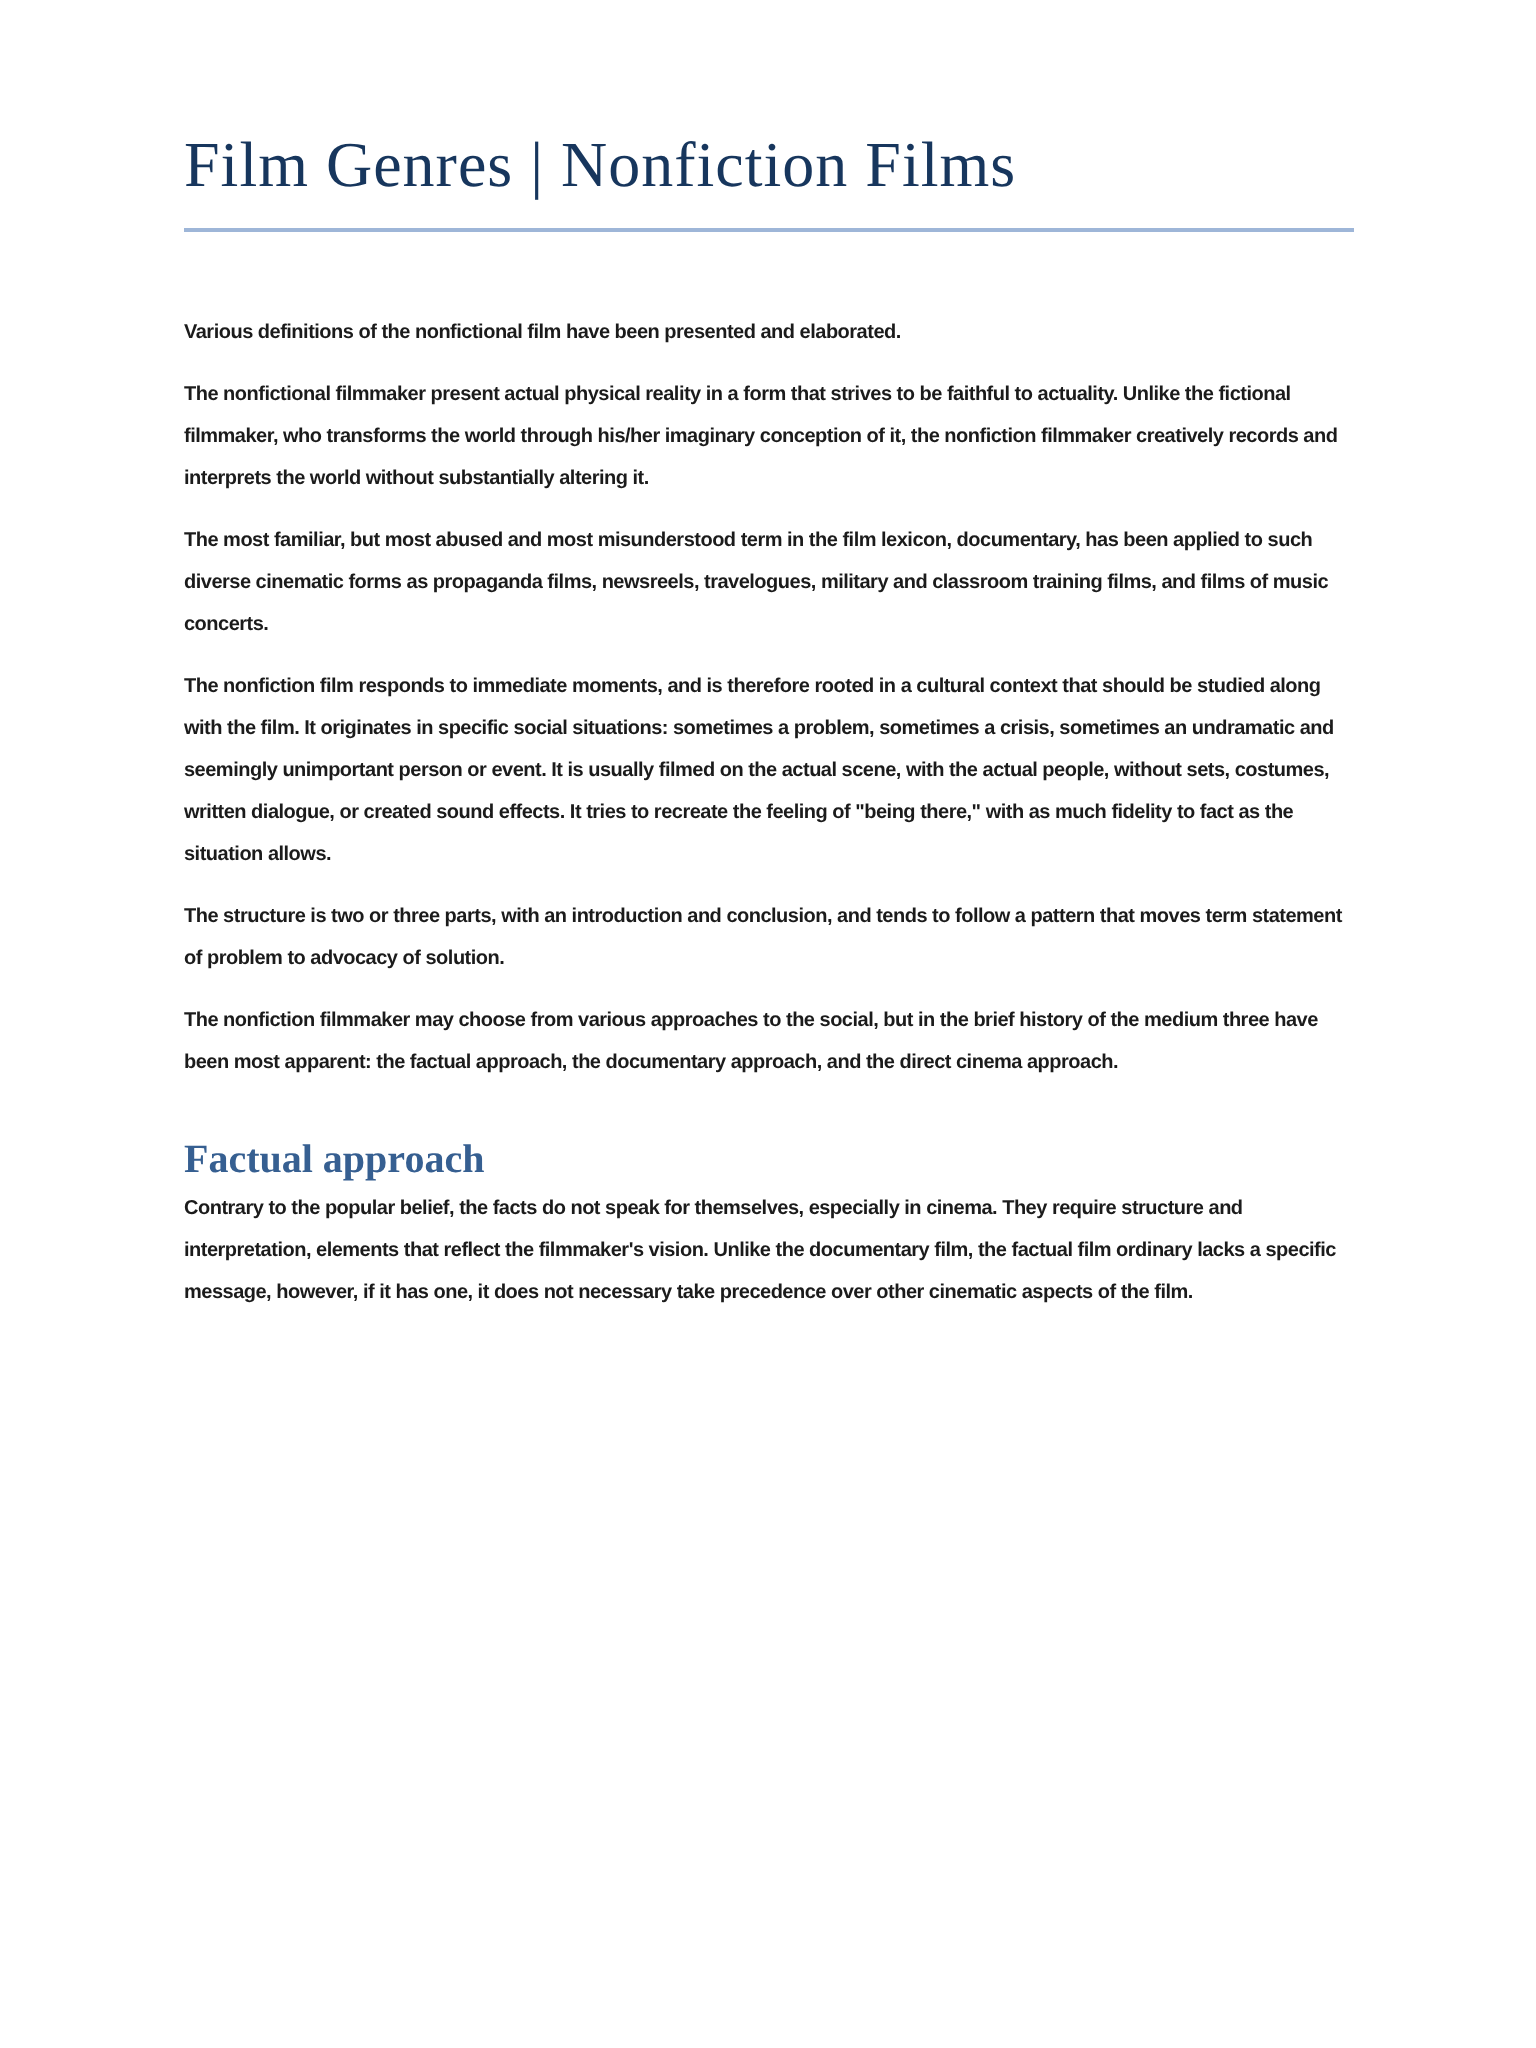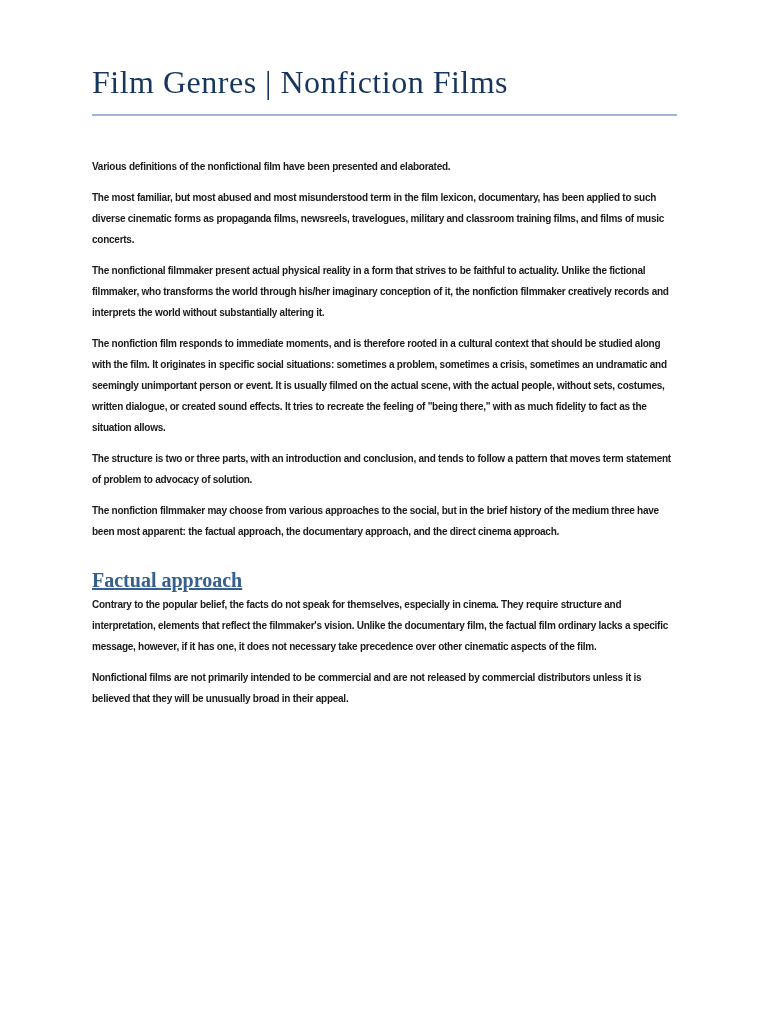--- a/index.html
+++ b/index.html
@@ -39,35 +39,33 @@
     color: #1b1b1b;
     margin: 0 0 10px 0;
   }
   .section-heading {
     font-family: "Liberation Serif", "DejaVu Serif", serif;
     font-weight: 700;
     font-size: 20px;
     line-height: 25px;
     color: #365F91;
     margin: 26px 0 1px 0;
-    text-decoration: underline;
   }
 </style>
 </head>
 <body>
 
 <div class="page">
   <h1 class="doc-title">Film Genres | Nonfiction Films</h1>
 
   <div class="doc-body">
     <p class="para">Various definitions of the nonfictional film have been presented and elaborated.</p>
+    <p class="para">The nonfictional filmmaker present actual physical reality in a form that strives to be faithful to actuality. Unlike the fictional filmmaker, who transforms the world through his/her imaginary conception of it, the nonfiction filmmaker creatively records and interprets the world without substantially altering it.</p>
     <p class="para">The most familiar, but most abused and most misunderstood term in the film lexicon, documentary, has been applied to such diverse cinematic forms as propaganda films, newsreels, travelogues, military and classroom training films, and  films of music concerts.</p>
-    <p class="para">The nonfictional filmmaker present actual physical reality in a form that strives to be faithful to actuality. Unlike the fictional filmmaker, who transforms the world through his/her imaginary conception of it, the nonfiction filmmaker creatively records and interprets the world without substantially altering it.</p>
     <p class="para">The nonfiction film responds to immediate moments, and is therefore rooted in a cultural context that should be studied along with the film. It originates in specific social situations: sometimes a problem, sometimes a crisis, sometimes an undramatic and seemingly unimportant person or event. It is usually filmed on the actual scene, with the actual people, without sets, costumes, written dialogue, or created sound effects.  It tries to recreate the feeling of "being there," with as much fidelity to fact as the situation allows.</p>
     <p class="para">The structure is two or three parts, with an introduction and conclusion, and tends to follow a pattern that moves term statement of problem to advocacy of solution.</p>
     <p class="para">The nonfiction filmmaker may choose from various approaches to the social, but in the brief history of the medium three have been most apparent: the factual approach, the documentary approach, and the direct cinema approach.</p>
 
     <h2 class="section-heading">Factual approach</h2>
 
     <p class="para">Contrary to the popular belief, the facts do not speak for themselves, especially in cinema. They require structure and interpretation, elements that reflect the filmmaker's vision. Unlike the documentary film, the factual film ordinary lacks a specific message, however, if it has one, it does not necessary take precedence over other cinematic aspects of the film.</p>
-    <p class="para">Nonfictional films are not primarily intended to be commercial and are not released by commercial distributors unless it is believed that they will be unusually broad in their appeal.</p>
   </div>
 </div>
 
 </body></html>

